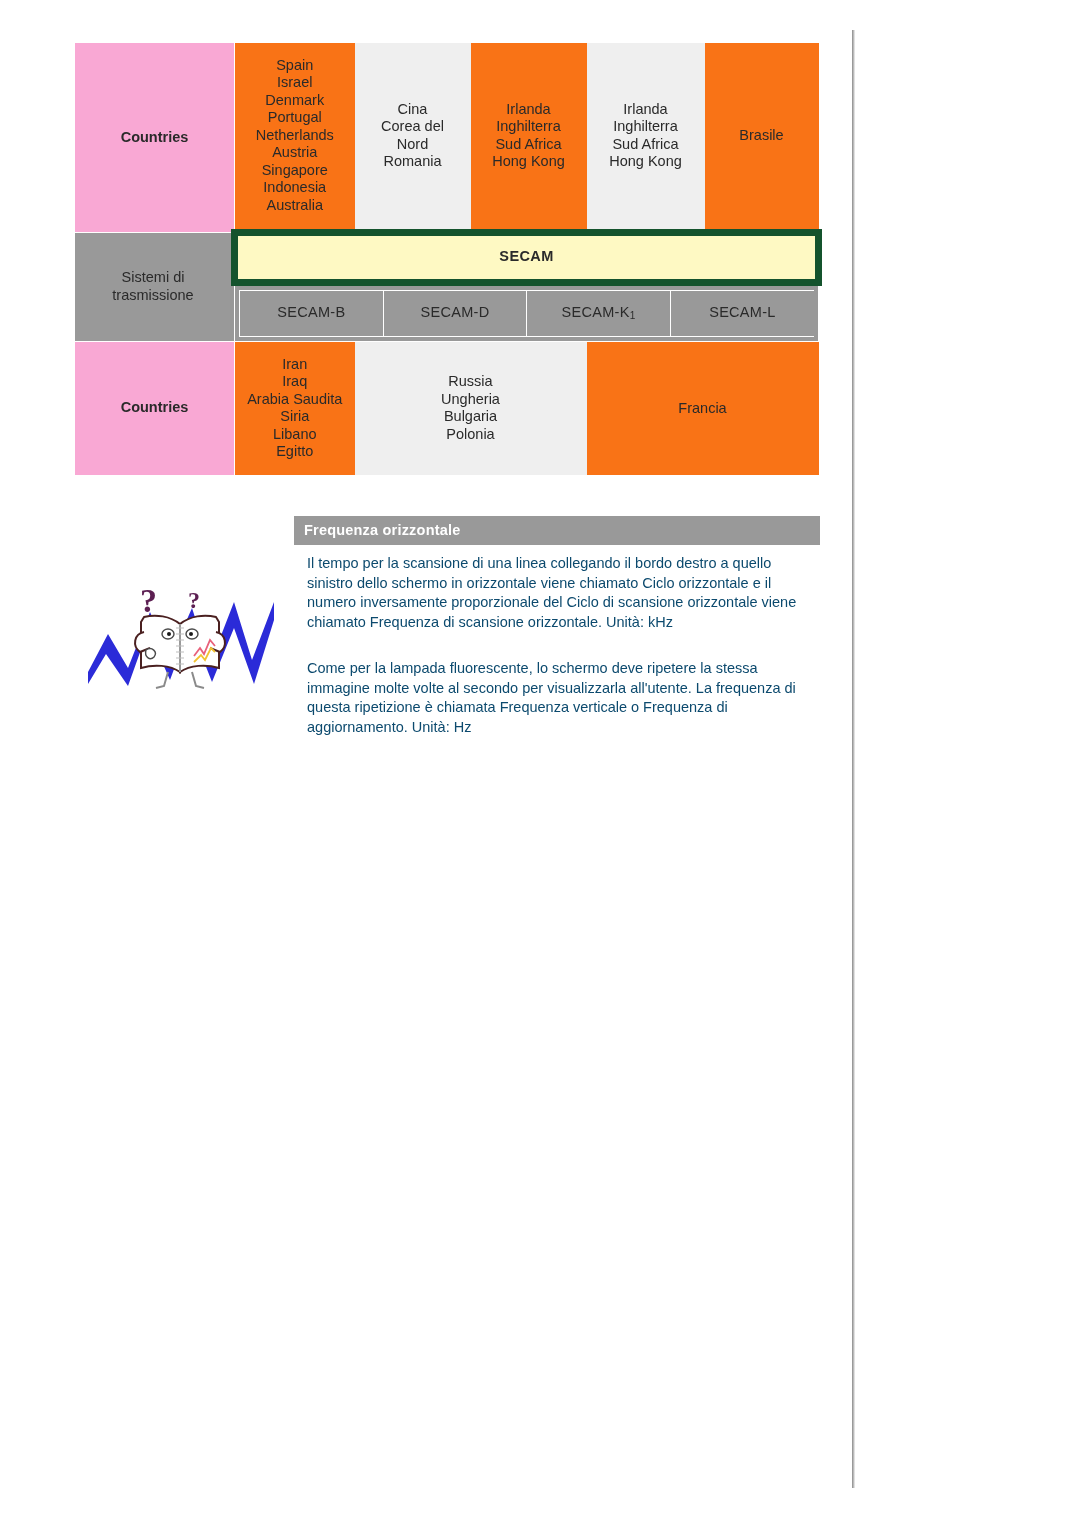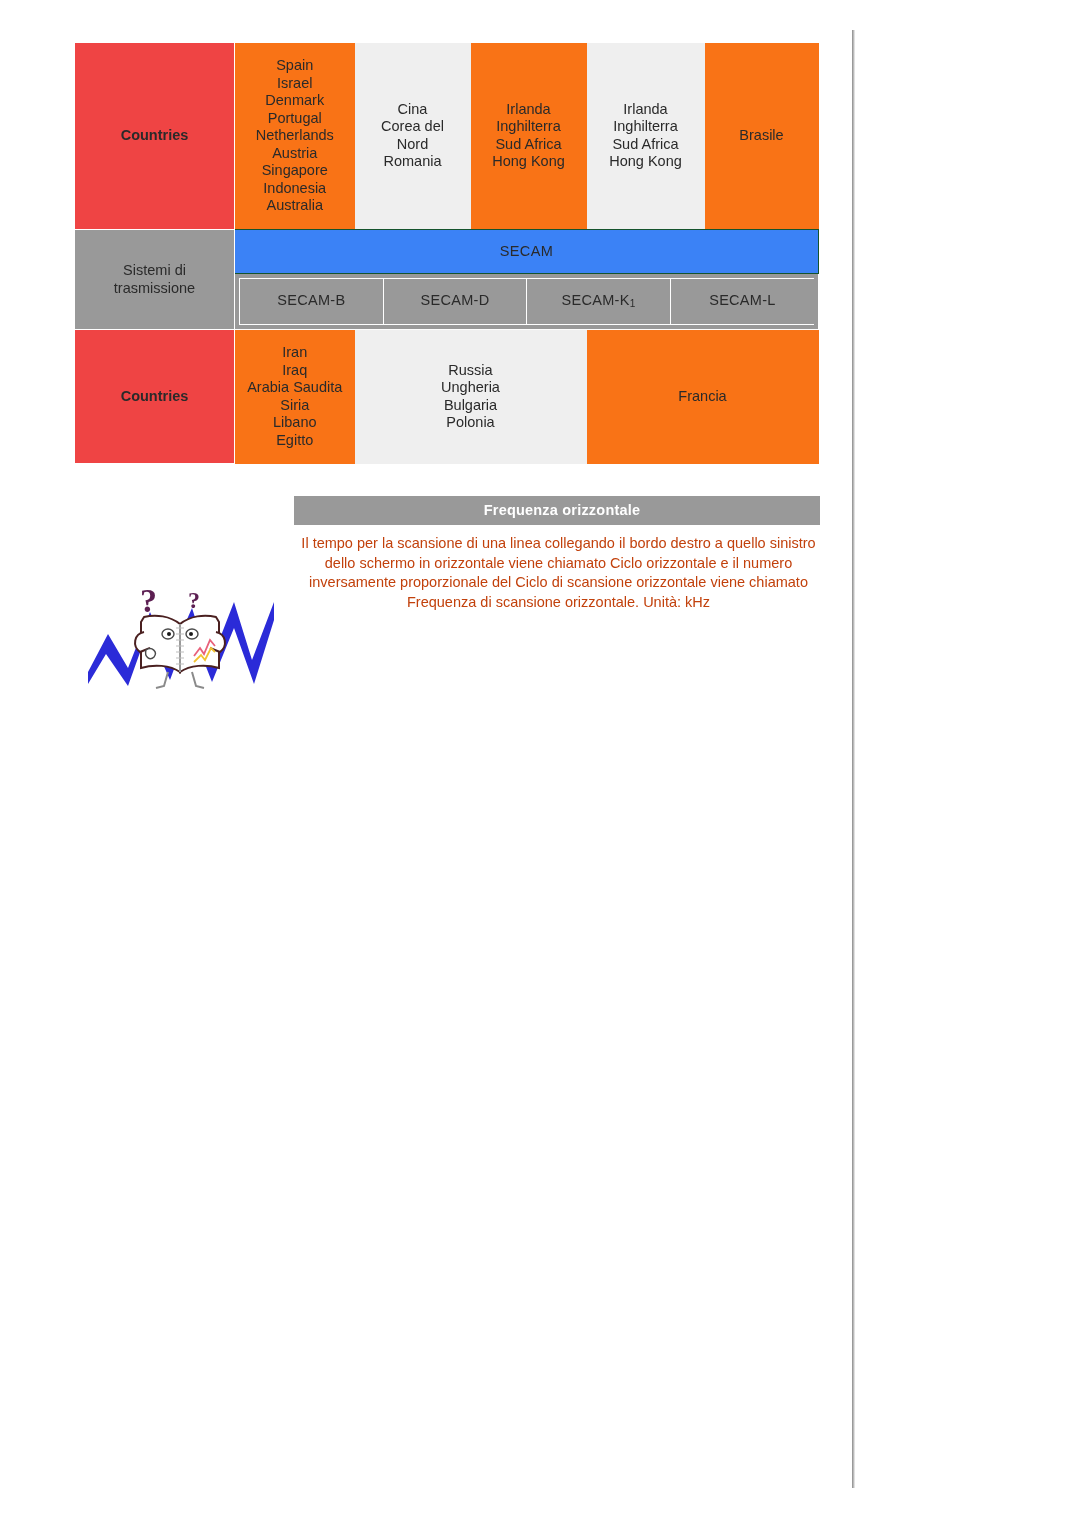--- a/index.html
+++ b/index.html
@@ -37,44 +37,44 @@
   .systems-table td {
     padding: 0;
     vertical-align: middle;
     text-align: center;
     font-size: 14.5px;
     color: #2a2a2a;
     line-height: 17.5px;
   }
 
   .rowhead {
-    background: #ef4444;
+    background: #f9a8d4;
     color: #ffffff;
     font-weight: bold;
     font-size: 14.5px;
     border: 1px solid #ffffff;
     width: 160px;
   }
   .rowhead-tall { line-height: 19px; }
 
   .cell-white { background: #f97316; }
   .cell-shade { background: #efefef; }
 
   .row-countries-top td { height: 186px; }
   .row-countries-bottom td { height: 133px; }
 
   
   .group-head {
-    background: #3b82f6;
-    color: #ffffff;
-    font-weight: normal;
+    background: #fef9c3;
+    color: #ffffff;
+    font-weight: bold;
     font-size: 14px;
     letter-spacing: .4px;
     height: 43px;
-    border: 1px solid #14532d;
+    border: 7px solid #14532d;
   }
   .sys-cell {
     background: #999999;
     color: #ffffff;
     font-size: 14.5px;
     letter-spacing: .3px;
     height: 45px;
     border: 1px solid #ffffff;
   }
   .sys-cell sub {
@@ -88,37 +88,37 @@
     background: #999999;
     color: #ffffff;
     font-weight: normal;
     border: 1px solid #ffffff;
   }
 
   
   .defs {
     position: absolute;
     left: 294px;
-    top: 496px;
+    top: 516px;
     width: 526px;
-    text-align: center;
   }
   .def-title {
     background: #999999;
     color: #ffffff;
     font-weight: bold;
     font-size: 14.5px;
     padding: 6px 0 7px 10px;
     letter-spacing: .2px;
   }
   .def-body {
     font-size: 14.5px;
-    color: #c2410c;
+    color: #0c4a6e;
     line-height: 19.5px;
     padding: 9px 2px 14px 5px;
+    margin-left: 8px;
   }
   .def-block-2 { margin-top: 4px; }
 
   
   .illustration {
     position: absolute;
     left: 84px;
     top: 572px;
     width: 196px;
     height: 124px;
@@ -255,15 +255,16 @@
 </div>
 
 <div class="defs">
 
   <div>
     <div class="def-title">Frequenza orizzontale</div>
     <div class="def-body">Il tempo per la scansione di una linea collegando il bordo destro a quello sinistro dello schermo in orizzontale viene chiamato Ciclo orizzontale e il numero inversamente proporzionale del Ciclo di scansione orizzontale viene chiamato Frequenza di scansione orizzontale. Unità: kHz</div>
   </div>
 
   <div class="def-block-2">
+    <div class="def-body">Come per la lampada fluorescente, lo schermo deve ripetere la stessa immagine molte volte al secondo per visualizzarla all'utente. La frequenza di questa ripetizione è chiamata Frequenza verticale o Frequenza di aggiornamento. Unità: Hz</div>
   </div>
 
 </div>
 
 </body></html>

